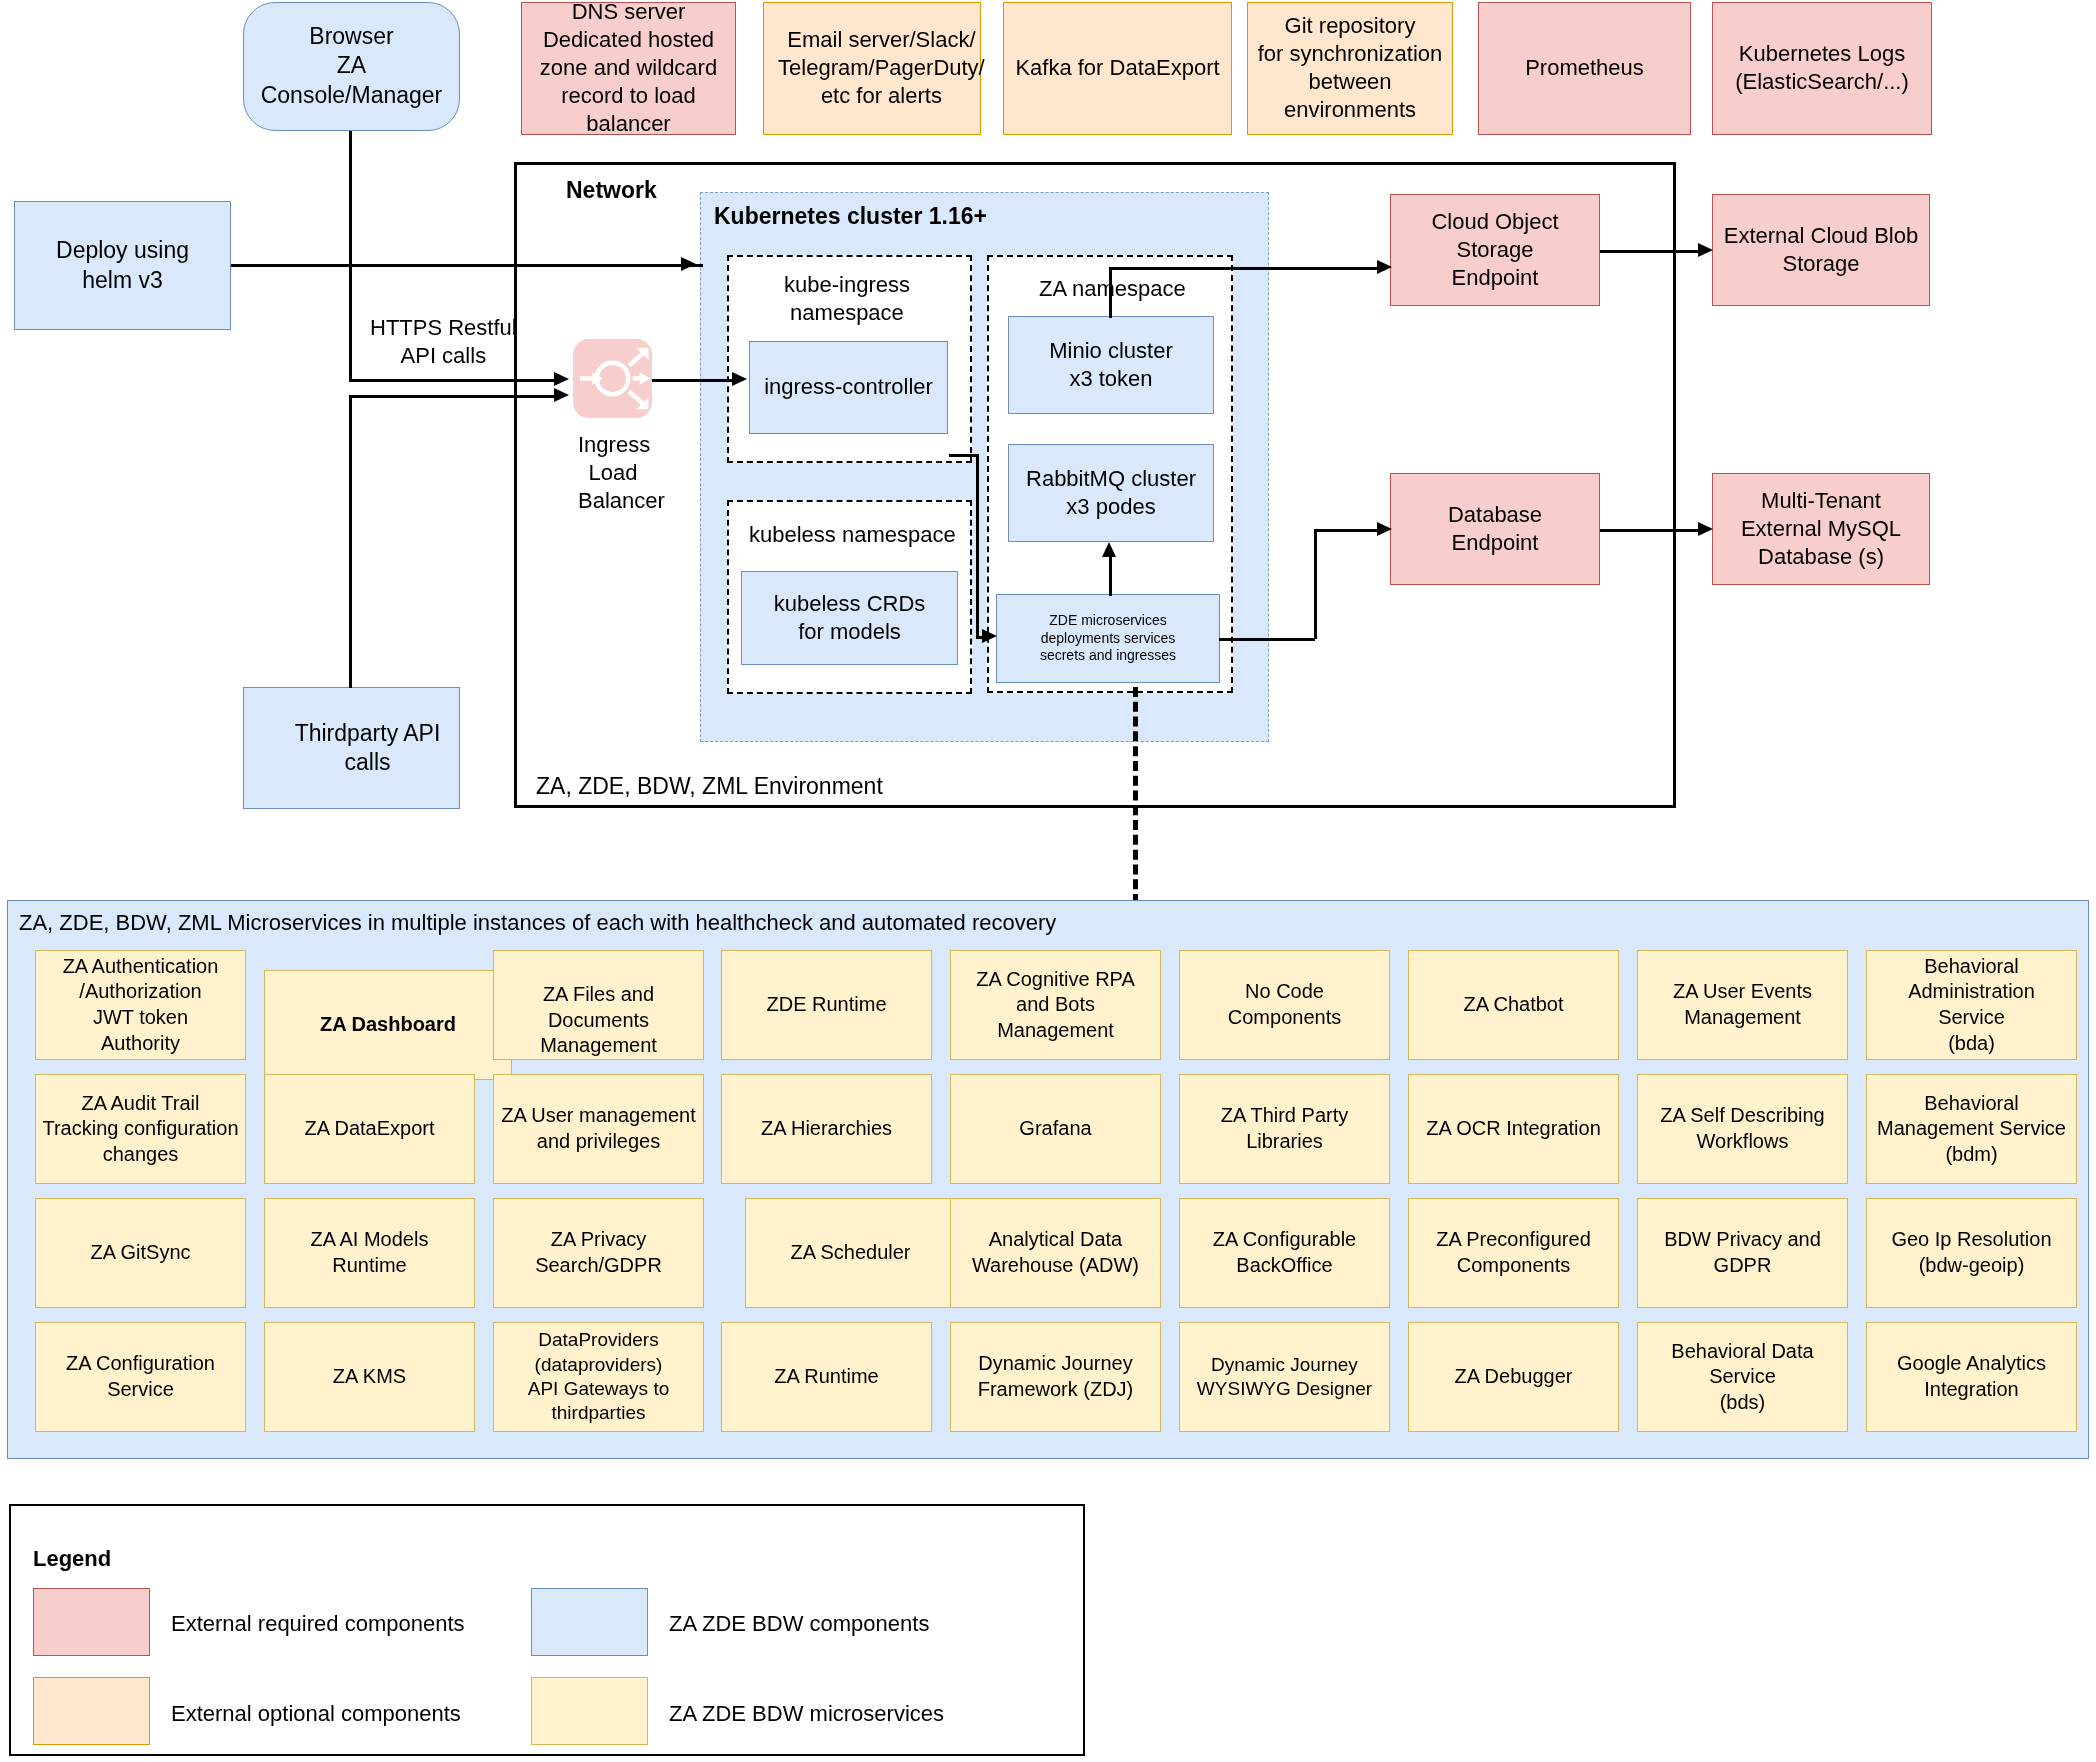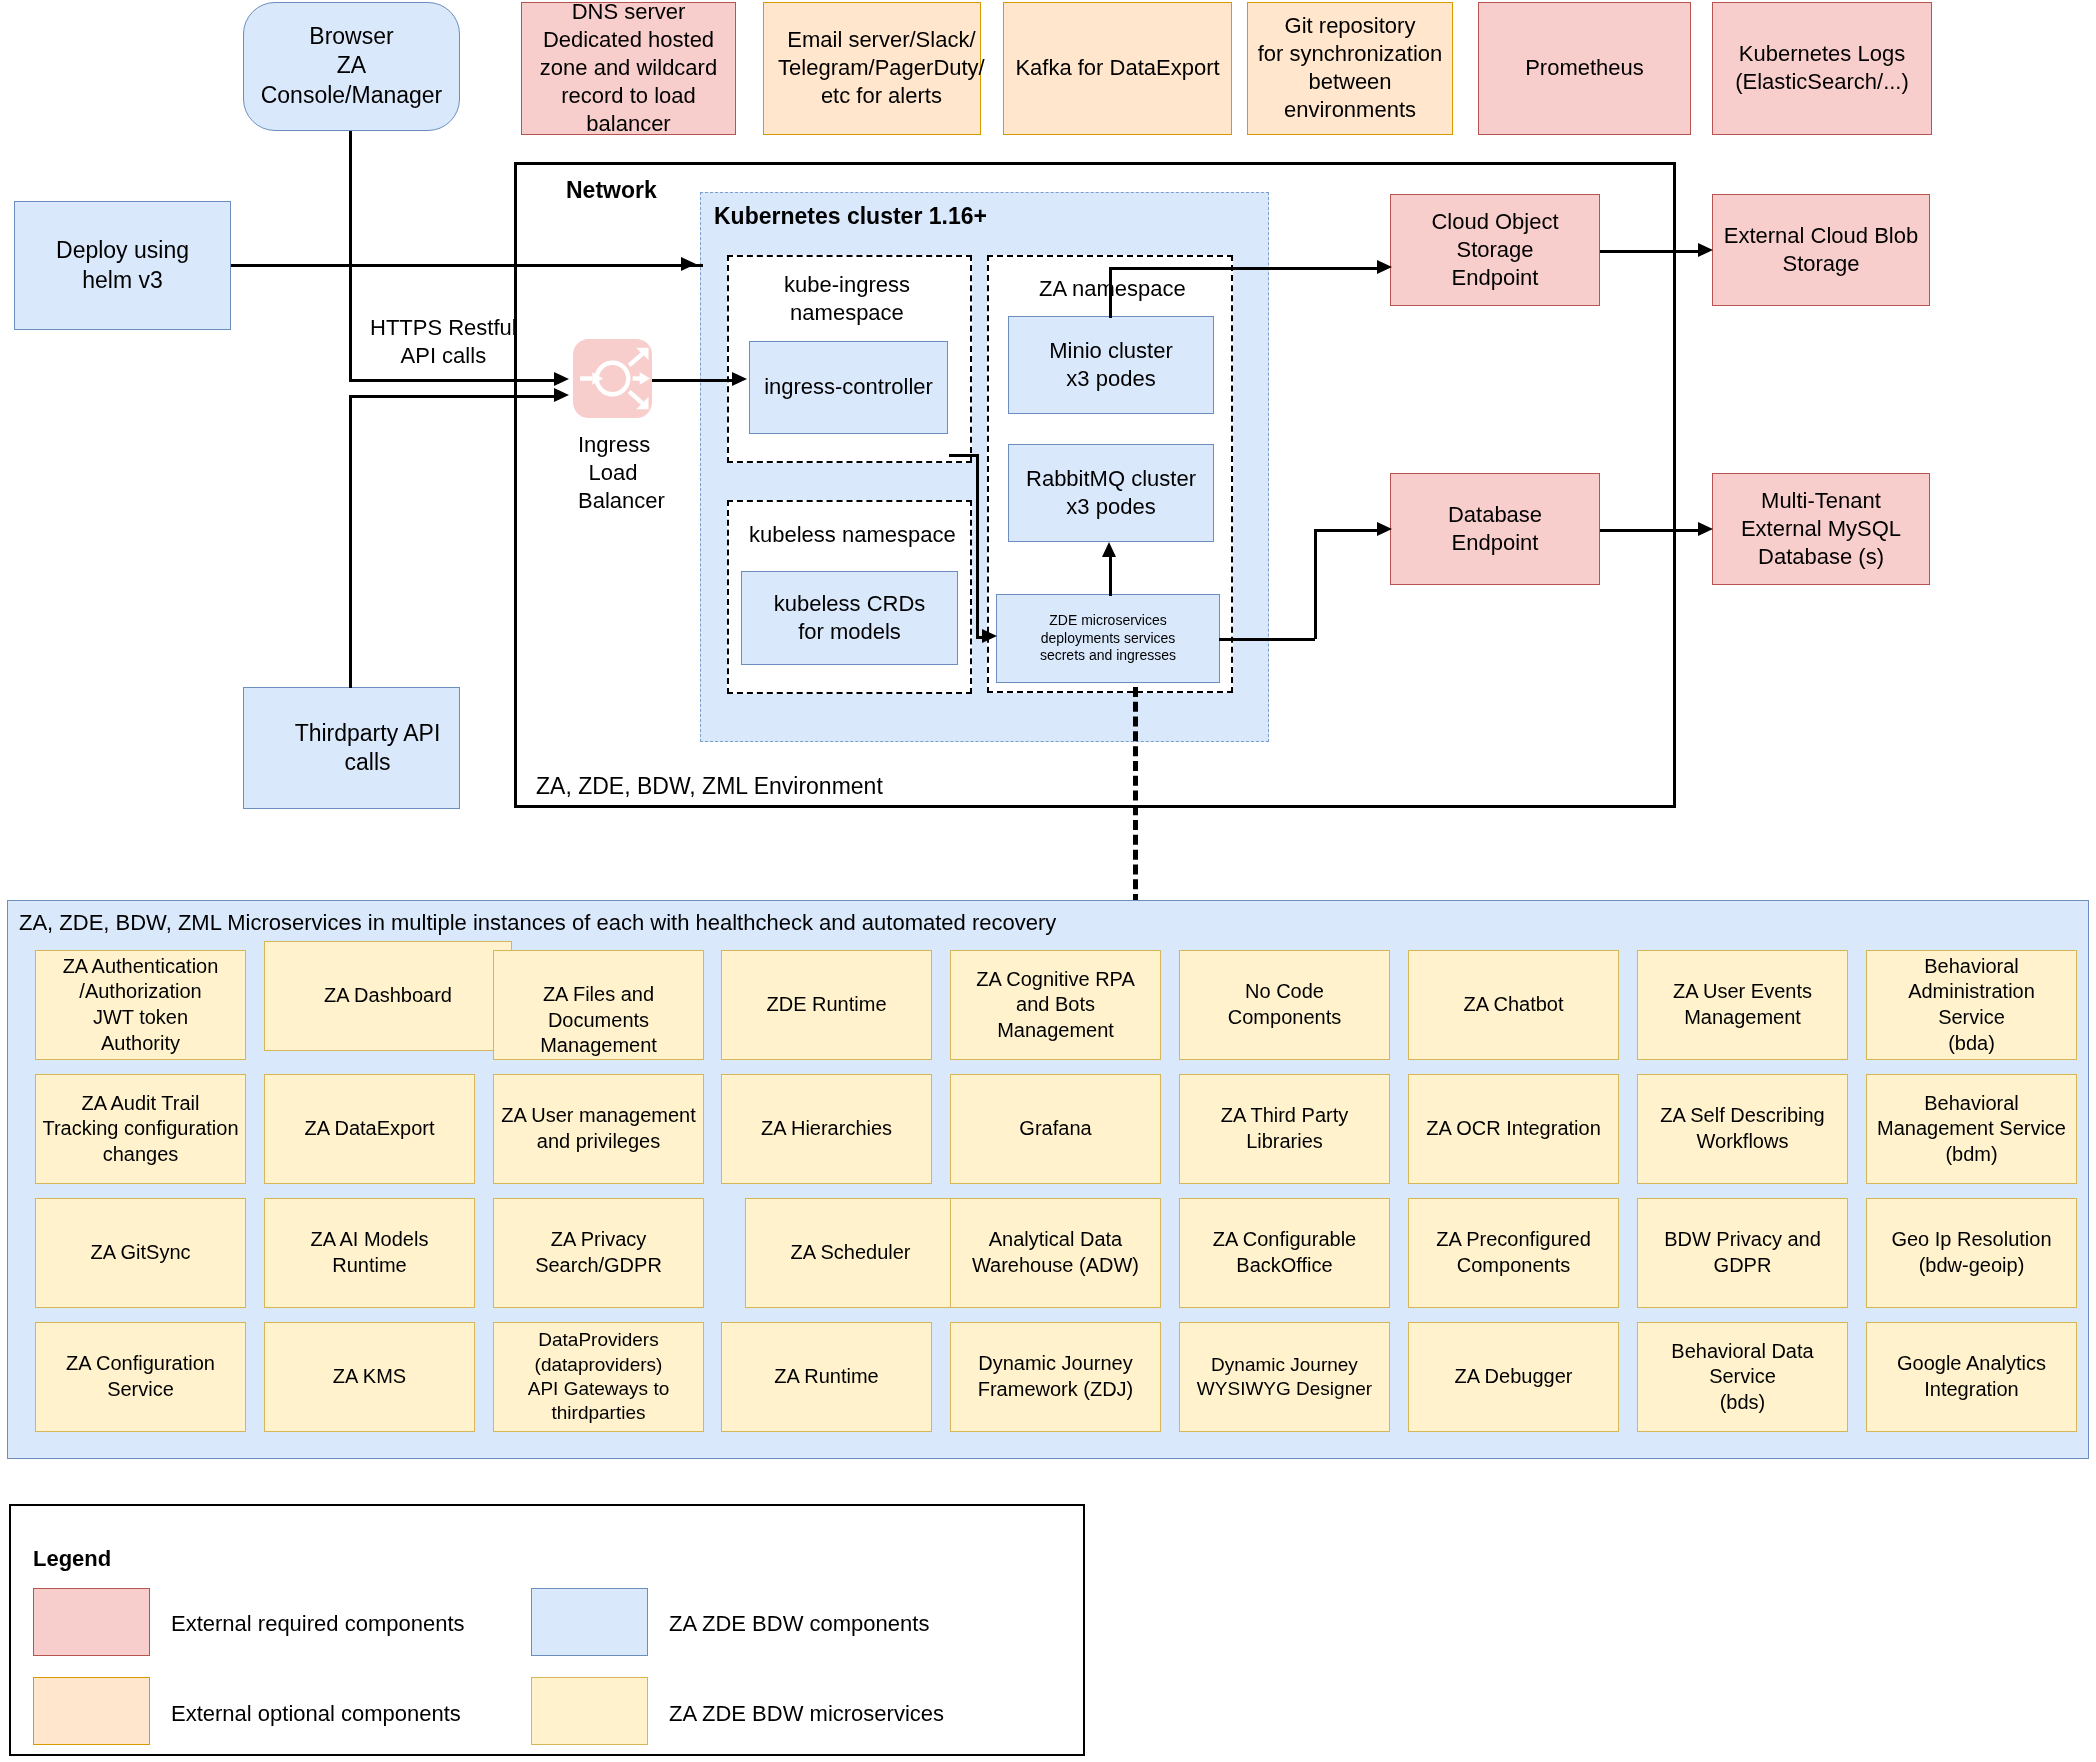--- a/index.html
+++ b/index.html
@@ -120,21 +120,21 @@
   <div class="lbl f25" style="left:749px;top:522px;">kubeless namespace</div>
   <div class="box blue f25" style="left:741px;top:571px;width:217px;height:94px;">
     <span style="white-space: pre-line;">kubeless CRDs
 for models</span>
     </div>
 
   <div class="ns" style="left:987px;top:255px;width:246px;height:438px;"></div>
   <div class="lbl f25" style="left:1039px;top:276px;">ZA namespace</div>
   <div class="box blue f25" style="left:1008px;top:316px;width:206px;height:98px;">
     <span style="white-space: pre-line;">Minio cluster
-x3 podes</span>
+x3 token</span>
     </div>
   <div class="box blue f25" style="left:1008px;top:444px;width:206px;height:98px;">
     <span style="white-space: pre-line;">RabbitMQ cluster
 x3 podes</span>
     </div>
   <div class="box blue f24" style="left:996px;top:594px;width:224px;height:89px;">
     <span style="white-space: pre-line;">ZDE microservices
 deployments services
 secrets and ingresses</span>
     </div>
@@ -229,21 +229,21 @@
 
   <div class="mspanel" style="left:7px;top:900px;width:2082px;height:559px;"></div>
   <div class="lbl f25" style="left:19px;top:910px;">ZA, ZDE, BDW, ZML Microservices in multiple instances of each with healthcheck and automated recovery</div>
 
   <div class="box yellow f23" style="left:35px;top:950px;width:211px;height:110px;">
       <span style="white-space: pre-line;">ZA Authentication
 /Authorization
 JWT token
 Authority</span>
     </div>
-  <div class="box yellow f23" style="left:264px;top:941px;width:248px;height:110px;">
+  <div class="box yellow f23" style="left:264px;top:970px;width:248px;height:110px;font-weight:bold;">
       <span>ZA Dashboard</span>
     </div>
   <div class="box yellow f23" style="left:493px;top:950px;width:211px;height:110px;align-items:flex-end;">
       <span style="white-space: pre-line;">ZA Files and
 Documents
 Management</span>
     </div>
   <div class="box yellow f23" style="left:721px;top:950px;width:211px;height:110px;">
       <span>ZDE Runtime</span>
     </div>

